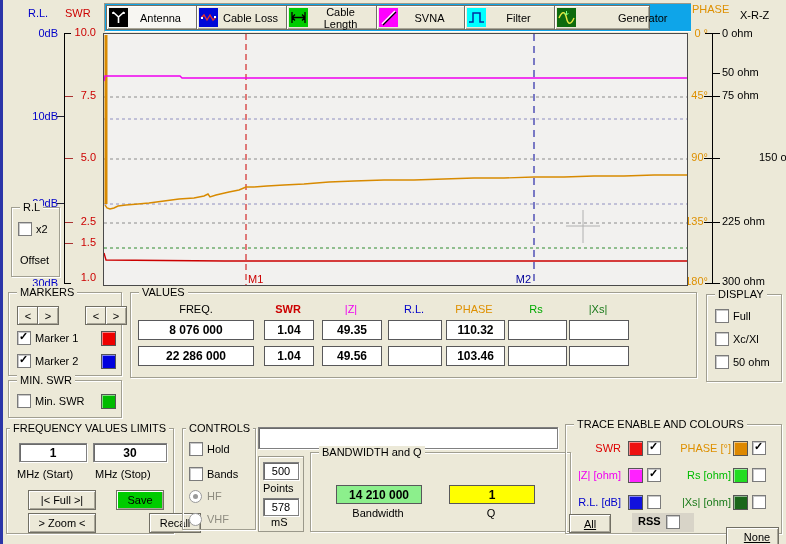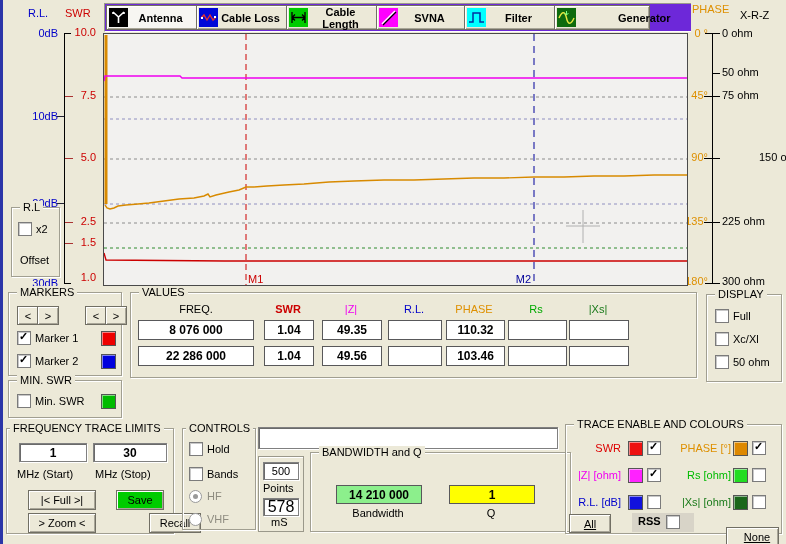--- a/index.html
+++ b/index.html
@@ -27,21 +27,21 @@
        display:flex;align-items:center;justify-content:center;}
   .sunken{border:1px solid #808080;box-shadow:inset 1px 1px 0 #6a6a6a, 1px 1px 0 #fff;background:#fff;}
   .swatch{position:absolute;width:13px;height:13px;border:1px solid #555;box-shadow:inset 1px 1px 0 rgba(255,255,255,.5);}
   .lbl{position:absolute;white-space:nowrap;}
   .tick{position:absolute;background:#000;}
   .r{text-align:right;}
   .c-blue{color:#0000C8;} .c-red{color:#CC0000;} .c-mag{color:#F000F0;}
   .c-org{color:#DE9000;} .c-grn{color:#00AA00;} .c-dgrn{color:#1A7A1A;} 
   
   #toolbar{position:absolute;left:104px;top:3px;width:586px;height:27px;border-top:1px solid #9a988a;border-left:1px solid #9a988a;
-           border-bottom:1px solid #fff;background:#6d28d9;font-weight:bold;}
+           border-bottom:1px solid #fff;background:#0ea5e9;}
   .tbtn{position:absolute;top:1px;height:23px;background:#ECE9D8;border:1px solid #716F64;
         box-shadow:inset 1px 1px 0 #fff, inset -1px -1px 0 #A9A698;display:flex;align-items:center;cursor:pointer;}
   .tbtn.active{background:#F7F6F2;}
   .tbtn .ticon{width:19px;height:19px;margin-left:2px;flex:0 0 19px;}
   .tbtn .tl{flex:1;text-align:center;padding-right:4px;}
   
   .vh{position:absolute;top:303px;font-weight:bold;white-space:nowrap;transform:translateX(-50%);}
   .chart-wrap{position:absolute;left:103px;top:33px;width:583px;height:251px;background:#F2F1EF;border:1px solid #4A4A4A;}
 </style>
 </head>
@@ -230,21 +230,21 @@
     <span class="lg">DISPLAY</span>
     <span class="cb" style="left:8px;top:14px;" data-checked="false"></span>
     <span class="lbl" style="left:26px;top:15px;">Full</span>
     <span class="cb" style="left:8px;top:37px;" data-checked="false"></span>
     <span class="lbl" style="left:26px;top:38px;">Xc/Xl</span>
     <span class="cb" style="left:8px;top:60px;" data-checked="false"></span>
     <span class="lbl" style="left:26px;top:61px;">50 ohm</span>
   </div>
 
   <div class="gb" style="left:6px;top:428px;width:166px;height:104px;">
-    <span class="lg" style="left:3px;">FREQUENCY TRACE LIMITS</span>
+    <span class="lg" style="left:3px;">FREQUENCY VALUES LIMITS</span>
     <div class="fld sunken" style="left:12px;top:14px;width:66px;height:17px;">1</div>
     <div class="fld sunken" style="left:86px;top:14px;width:72px;height:17px;">30</div>
     <span class="lbl" style="left:10px;top:39px;">MHz  (Start)</span>
     <span class="lbl" style="left:88px;top:39px;">MHz  (Stop)</span>
     <div class="btn" style="left:21px;top:61px;width:66px;height:18px;">|&lt; Full &gt;|</div>
     <div class="btn" style="left: 109px; top: 61px; width: 46px; height: 18px; background: rgb(0, 204, 0);">Save</div>
     <div class="btn" style="left:21px;top:84px;width:66px;height:18px;text-align:center;">&gt; Zoom &lt;</div>
     <div class="btn" style="left:106px;top:84px;width:50px;height:18px;margin-left:36px;">Recall</div>
   </div>
 
@@ -258,21 +258,21 @@
     <span class="lbl gray" style="left:24px;top:61px;">HF</span>
     <span class="radio" style="left:6px;top:84px;" data-checked="false"></span>
     <span class="lbl gray" style="left:24px;top:84px;">VHF</span>
   </div>
 
   <div class="abs sunken" style="left:258px;top:427px;width:298px;height:20px;"></div>
 
   <div class="abs" style="left:258px;top:456px;width:44px;height:74px;border:1px solid #9a988a;box-shadow:inset 1px 1px 0 #fff;">
     <div class="fld sunken" style="left:4px;top:5px;width:34px;height:16px;font-weight:normal;font-size:11px;">500</div>
     <div class="lbl" style="left:4px;top:25px;">Points</div>
-    <div class="fld sunken" style="left:4px;top:41px;width:34px;height:16px;font-weight:normal;font-size:16px;">578</div>
+    <div class="fld sunken" style="left:4px;top:41px;width:34px;height:16px;font-weight:normal;font-size:11px;">578</div>
     <div class="lbl" style="left:12px;top:59px;">mS</div>
   </div>
 
   <div class="gb" style="left:310px;top:452px;width:247px;height:78px;padding-left:12px;">
     <span class="lg">BANDWIDTH and Q</span>
     <div class="fld" style="left: 25px; top: 32px; width: 84px; height: 17px; background: rgb(140, 239, 140);">14 210 000</div>
     <div class="lbl" style="left:25px;top:54px;width:84px;text-align:center;">Bandwidth</div>
     <div class="fld" style="left: 138px; top: 32px; width: 84px; height: 17px; background: rgb(255, 255, 0);">1</div>
     <div class="lbl" style="left:138px;top:54px;width:84px;text-align:center;">Q</div>
   </div>

